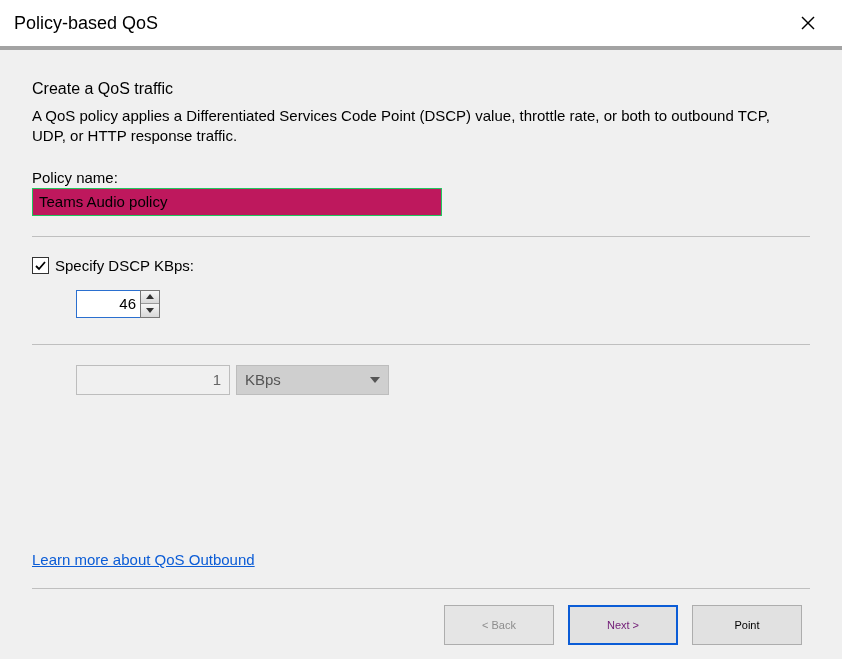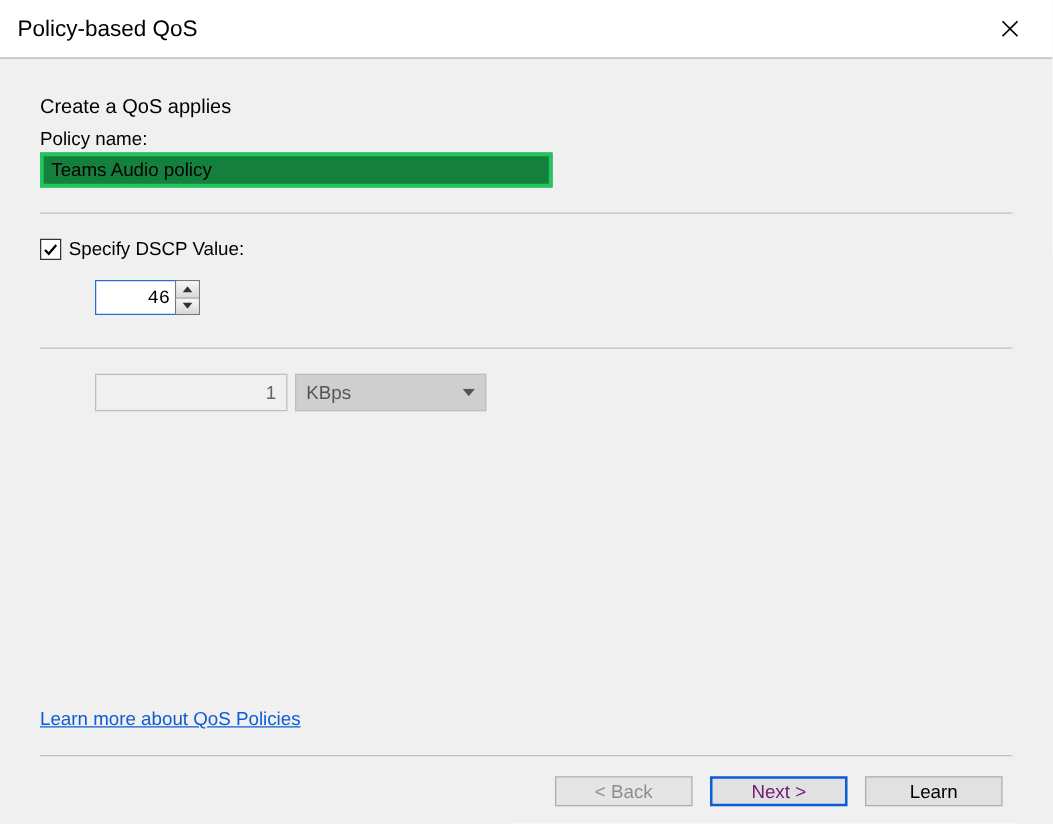--- a/index.html
+++ b/index.html
@@ -20,21 +20,21 @@
     display: flex;
     flex-direction: column;
     box-sizing: border-box;
   }
   .titlebar {
     height: 46px;
     display: flex;
     align-items: center;
     justify-content: space-between;
     padding: 0 14px 0 14px;
-    border-bottom: 1px solid #a3a3a3;
+    border-bottom: 4px solid #a3a3a3;
     background: #fff;
   }
   .titlebar .title {
     font-size: 18px;
   }
   .titlebar .close {
     width: 40px;
     height: 40px;
     display: flex;
     align-items: center;
@@ -59,22 +59,22 @@
     margin-bottom: 22px;
     max-width: 740px;
   }
   .field-label {
     font-size: 15px;
     margin-bottom: 2px;
   }
   .text-input {
     width: 410px;
     height: 28px;
-    border: 3px solid #22c55e;
-    background: #15803d;
+    border: 1px solid #22c55e;
+    background: #be185d;
     padding: 0 6px;
     font-size: 15px;
     box-sizing: border-box;
     margin-bottom: 20px;
     font-family: inherit;
   }
   hr.sep {
     border: none;
     border-top: 1px solid #bfbfbf;
     margin: 0 0 20px 0;
@@ -108,21 +108,21 @@
   .spin-input {
     width: 64px;
     height: 28px;
     border: 1px solid #2a6fcf;
     background: #fff;
     text-align: right;
     padding: 0 4px 0 0;
     font-size: 15px;
     box-sizing: border-box;
     border-right: none;
-    font-family: Liberation Mono, monospace;
+    font-family: Liberation Sans, sans-serif;
   }
   .spin-btns {
     width: 20px;
     height: 28px;
     display: flex;
     flex-direction: column;
     border: 1px solid #777;
     box-sizing: border-box;
   }
   .spin-btn {
@@ -183,24 +183,24 @@
     margin: 0 0 16px 0;
   }
   .btn-row {
     display: flex;
     justify-content: flex-end;
     gap: 14px;
     padding-right: 8px;
   }
   .btn {
     width: 110px;
-    height: 24px;
+    height: 40px;
     border: 1px solid #adadad;
     background: #e1e1e1;
-    font-size: 15px;
+    font-size: 11px;
     display: flex;
     align-items: center;
     justify-content: center;
     cursor: default;
     box-sizing: border-box;
     font-family: inherit;
   }
   .btn.disabled {
     color: #8d8d8d;
     background: #e5e5e5;
@@ -222,34 +222,35 @@
     <div class="close">
       <svg width="14" height="14" viewBox="0 0 14 14">
         <line x1="1" y1="1" x2="13" y2="13" stroke="#000" stroke-width="1.4"></line>
         <line x1="13" y1="1" x2="1" y2="13" stroke="#000" stroke-width="1.4"></line>
       </svg>
     </div>
   </div>
 
   <div class="client">
 
-    <div class="heading">Create a QoS applies</div>
+    <div class="heading">Create a QoS traffic</div>
+    <div class="desc">A QoS policy applies a Differentiated Services Code Point (DSCP) value, throttle rate, or both to outbound TCP, UDP, or HTTP response traffic.</div>
 
     <div class="field-label">Policy name:</div>
     <input class="text-input" type="text" value="Teams Audio policy" style="">
 
     <hr class="sep">
 
     <div class="chk-row">
       <div class="checkbox">
         <svg width="13" height="13" viewBox="0 0 13 13">
           <polyline points="2,7 5,10 11,3" fill="none" stroke="#000" stroke-width="1.8"></polyline>
         </svg>
       </div>
-      <div class="chk-label">Specify DSCP Value:</div>
+      <div class="chk-label">Specify DSCP KBps:</div>
     </div>
 
     <div class="spin-wrap">
       <input class="spin-input" type="text" value="46" style="">
       <div class="spin-btns">
         <div class="spin-btn">
           <svg width="8" height="5" viewBox="0 0 8 5">
               <polygon points="4,0 8,5 0,5" fill="#333"></polygon>
             </svg>
         </div>
@@ -269,24 +270,24 @@
       <div class="unit-select">
         <span>KBps</span>
         <svg width="10" height="6" viewBox="0 0 10 6">
             <polygon points="0,0 10,0 5,6" fill="#555"></polygon>
           </svg>
       </div>
     </div>
 
     <div class="spacer"></div>
 
-    <a class="link">Learn more about QoS Policies</a>
+    <a class="link">Learn more about QoS Outbound</a>
 
     <hr class="bottom-sep">
 
     <div class="btn-row">
       <div class="btn disabled">&lt; Back</div>
       <div class="btn primary">Next &gt;</div>
-      <div class="btn">Learn</div>
+      <div class="btn">Point</div>
     </div>
 
   </div>
 </div>
 
 </body></html>

